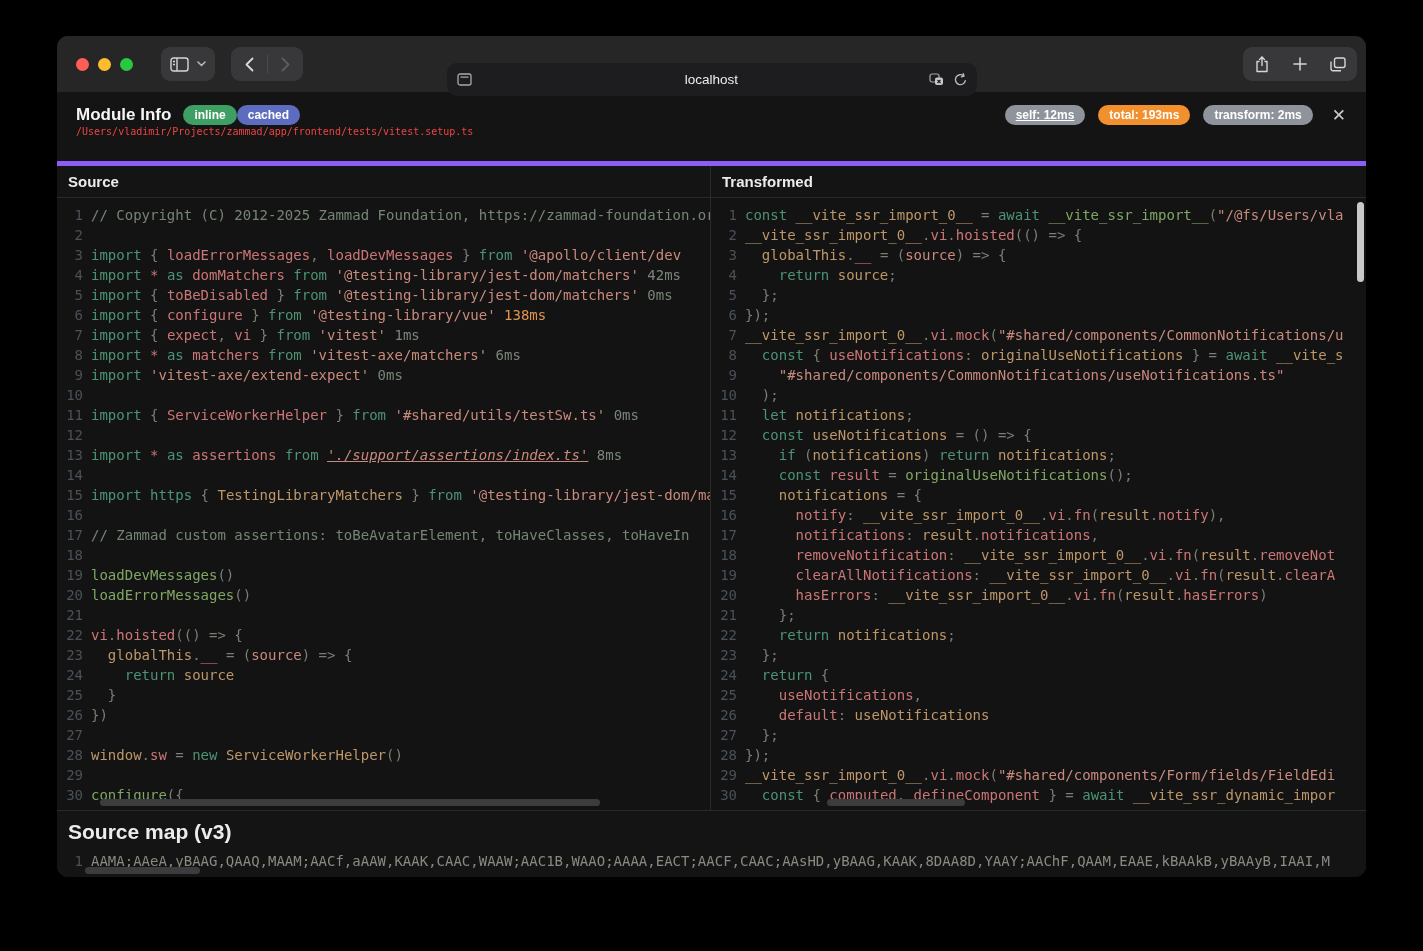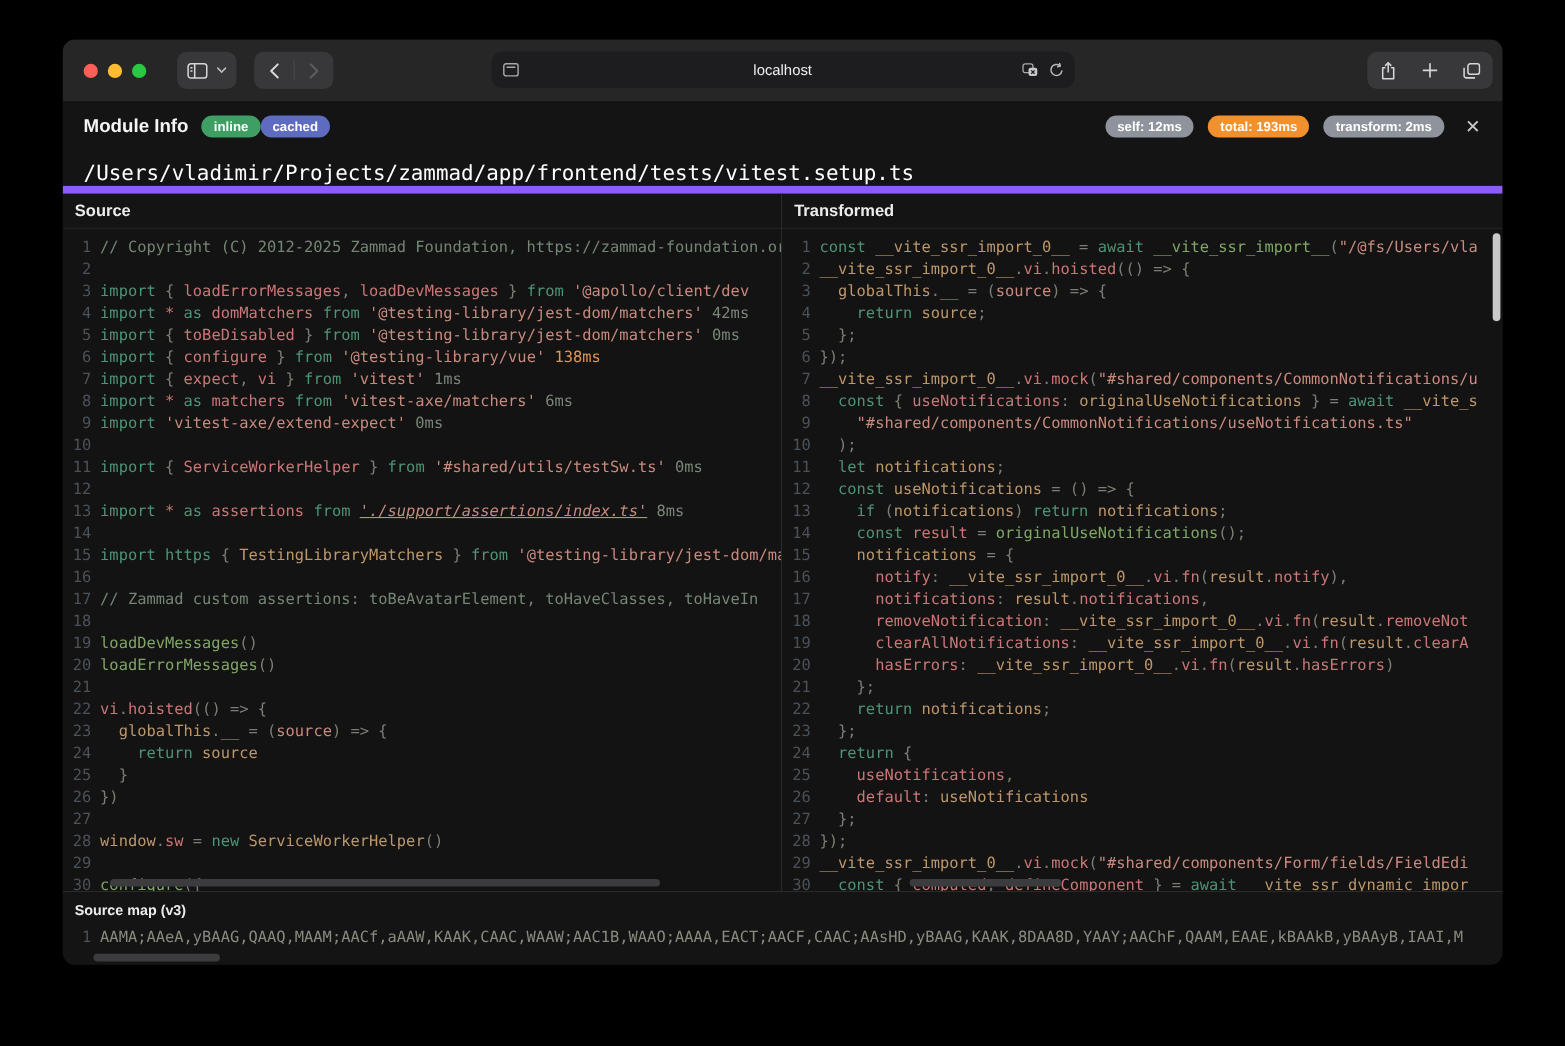--- a/index.html
+++ b/index.html
@@ -22,47 +22,47 @@
   .traffic span { width: 13px; height: 13px; border-radius: 50%; display: block; }
   .tb-group {
     height: 34px; background: #38383a; border-radius: 9px;
     display: flex; align-items: center; justify-content: center; gap: 8px;
   }
   .sidebar-group { width: 54px; margin-left: 28px; }
   .nav-group { width: 72px; margin-left: 16px; gap: 0; }
   .nav-half { width: 35px; display: flex; align-items: center; justify-content: center; height: 100%; }
   .nav-div { width: 1px; height: 18px; background: #4a4a4c; }
   .url-bar {
-    position: absolute; left: 50%; transform: translateX(-50%); top: 11px;
+    position: absolute; left: 50%; transform: translateX(-50%); top: 27px;
     width: 530px; height: 33px; background: #1d1d1f; border-radius: 10px;
     display: flex; align-items: center; padding: 0 10px;
   }
   .url-text {
     position: absolute; left: 0; right: 0; text-align: center;
     color: #ededed; font-size: 13.5px;
   }
   .url-right { margin-left: auto; display: flex; align-items: center; gap: 10px; z-index: 1; }
   .right-group { width: 114px; margin-left: auto; gap: 0; }
   .right-group .nav-half { width: 38px; }
   .icon-btn { display: flex; align-items: center; justify-content: center; cursor: default; }
 
   
   .page { flex: 1; display: flex; flex-direction: column; background: #141414; min-height: 0; }
-  .mod-head { padding: 13px 20px 0 19px; flex: 0 0 74px; border-bottom: 7px solid #8b5cf6; }
+  .mod-head { padding: 13px 20px 0 19px; flex: 0 0 74px; border-bottom: 5px solid #8b5cf6; }
   .mod-row { display: flex; align-items: center; }
   .mod-title { color: #f5f5f5; font-size: 17px; font-weight: 700; margin-right: 12px; }
   .pill {
     display: inline-block; padding: 3px 11px; border-radius: 11px;
     color: #fff; font-size: 12px; font-weight: 700; line-height: 14px;
   }
   .status-pills { display: flex; }
   .timing-pills { display: flex; gap: 13px; margin-left: auto; }
   .mod-close { margin-left: 19px; color: #c9c9c9; font-size: 17px; line-height: 17px; cursor: default; }
   .mod-path {
-    margin-top: 22px; color: #ffffff; font-size: 19px;
+    margin-top: 1px; color: #ef4444; font-size: 10px;
     font-family: "DejaVu Sans Mono", monospace; white-space: pre;
   }
 
   
   .panels { flex: 1; display: flex; min-height: 0; }
   .panel { display: flex; flex-direction: column; min-width: 0; position: relative; }
   .panel-source { width: 654px; flex: 0 0 654px; border-right: 1px solid #2a2a2a; }
   .panel-transformed { flex: 1; }
   .panel-head {
     flex: 0 0 32px; display: flex; align-items: center; padding: 0 11px;
@@ -76,21 +76,21 @@
   .code-line { display: flex; height: 20px; white-space: pre; }
   .ln { flex: 0 0 30px; width: 30px; text-align: right; padding-right: 8px; color: #4a5158; }
   .lt { white-space: pre; }
   .tok-su { text-decoration: underline; font-style: italic; }
 
   .hthumb { position: absolute; height: 7px; border-radius: 4px; background: #3c3c3f; bottom: 4px; }
   .vthumb { position: absolute; width: 7px; border-radius: 4px; background: #c9c9c9; right: 2px; top: 36px; height: 80px; }
 
   
   .smap { flex: 0 0 67px; border-top: 1px solid #2a2a2a; position: relative; padding-top: 9px; }
-  .smap-title { color: #ececec; font-size: 13px; font-weight: 700; padding: 0 11px 8px 11px; }
+  .smap-title { color: #ececec; font-size: 21px; font-weight: 700; padding: 0 11px 8px 11px; }
   .smap-line {
     display: flex; white-space: pre; overflow: hidden; padding-left: 4px;
     font-family: "DejaVu Sans Mono", monospace; font-size: 14px; line-height: 19px;
   }
   .smap-text { color: #8a8a80; white-space: pre; }
   .smap-thumb { position: absolute; left: 28px; bottom: 3px; width: 115px; height: 7px; border-radius: 4px; background: #3c3c3f; }
 
   svg { display: block; }
 </style>
 <style>.tok-c{color:#758575;}.tok-k{color:#4d9375;}.tok-s{color:#c98a7d;}.tok-su{color:#c98a7d;}.tok-r{color:#cb7676;}.tok-v{color:#bd976a;}.tok-f{color:#80a665;}.tok-p{color:#7d7d75;}.tok-t{color:#798579;}.tok-o{color:#e2944e;}</style></head>
@@ -186,21 +186,21 @@
   <div class="page">
 
     <div class="mod-head">
       <div class="mod-row">
         <span class="mod-title">Module Info</span>
         <span class="status-pills">
             <span class="pill" style="background: rgb(63, 158, 99);">inline</span>
             <span class="pill" style="background: rgb(94, 108, 192);">cached</span>
           </span>
         <span class="timing-pills">
-            <span class="pill" style="background: rgb(142, 147, 156);">self: 12ms</span>
+            <span class="pill" style="background: rgb(142, 147, 156); text-decoration: underline;">self: 12ms</span>
             <span class="pill" style="background: rgb(242, 144, 46);">total: 193ms</span>
             <span class="pill" style="background: rgb(142, 147, 156);">transform: 2ms</span>
           </span>
         <span class="mod-close">✕</span>
       </div>
       <div class="mod-path">/Users/vladimir/Projects/zammad/app/frontend/tests/vitest.setup.ts</div>
     </div>
 
     <div class="panels">
       <div class="panel panel-source">

